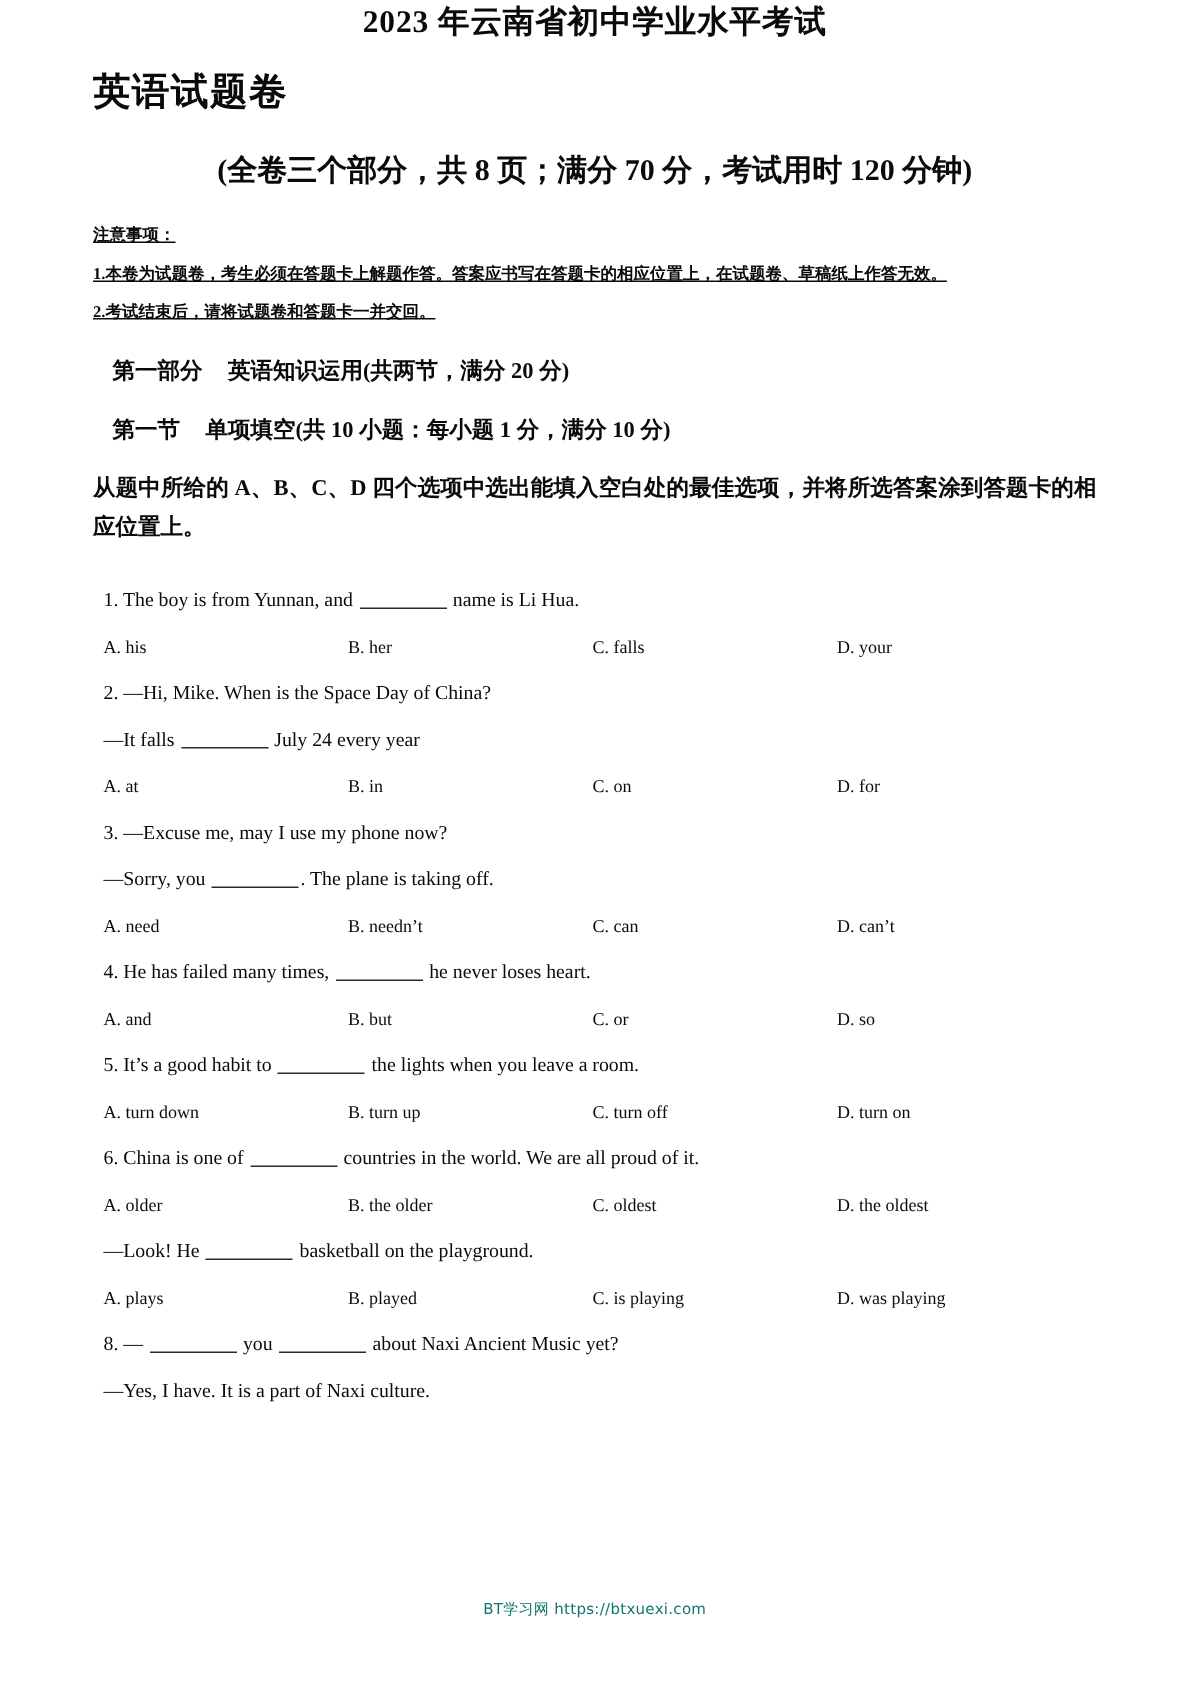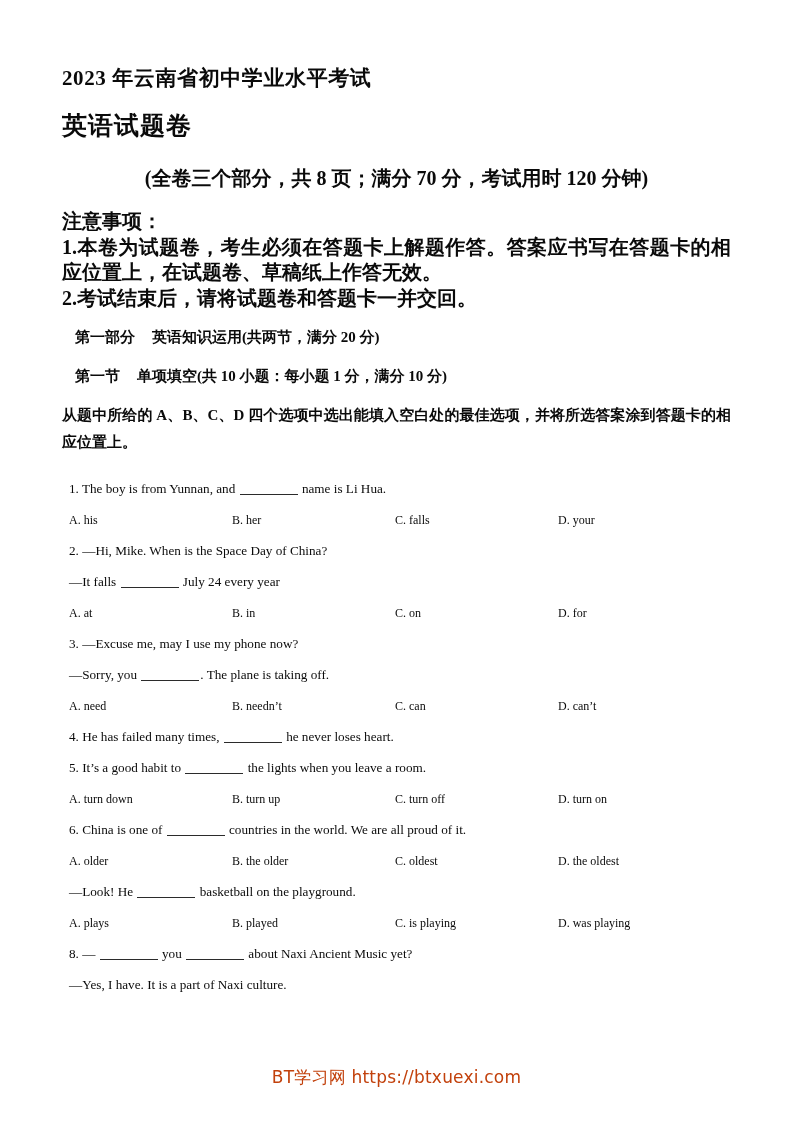--- a/index.html
+++ b/index.html
@@ -21,26 +21,25 @@
   .page {
     position: relative;
     width: 793px;
     height: 1122px;
     box-sizing: border-box;
     padding: 0 62px;
   }
 
   
   .doc-title {
-    text-align: left;
+    text-align: center;
     font-size: 21px;
     font-weight: bold;
     letter-spacing: 0.6px;
     margin: 0;
-    padding-top: 64px;
     line-height: 1.35;
   }
   .doc-subtitle {
     text-align: left;
     font-size: 25px;
     font-weight: bold;
     letter-spacing: 1px;
     margin: 0;
     padding-top: 17px;
     line-height: 1.35;
@@ -52,26 +51,27 @@
     margin: 0;
     padding-top: 22px;
     line-height: 1.35;
   }
 
   
   .notice-wrap {
     padding-top: 17px;
   }
   .notice-line {
-    font-size: 20px;
+    font-size: 11px;
     font-weight: bold;
     line-height: 25.5px;
     margin: 0;
     text-align: justify;
     text-justify: inter-ideograph;
+    text-decoration: underline;
   }
 
   .section-head {
     font-size: 15px;
     font-weight: bold;
     line-height: 26px;
     margin: 13px;
   }
   .section-head .gap { display: inline-block; width: 17px; }
 
@@ -121,22 +121,22 @@
   }
 
   
   .watermark {
     position: absolute;
     left: 0;
     right: 0;
     top: 1066px;
     text-align: center;
     font-family: "DejaVu Sans", "Liberation Sans", sans-serif;
-    font-size: 17px;
-    color: #c2410c;
+    font-size: 10px;
+    color: #0f766e;
     letter-spacing: 0.2px;
     user-select: none;
   }
 </style>
 </head>
 <body>
 
 <div class="page">
 
   <h1 class="doc-title">2023 年云南省初中学业水平考试</h1>
@@ -179,20 +179,26 @@
       </div>
       <p class="q-stem"><span>3. —Excuse me, may I use my phone now?</span></p>
       <p class="q-stem cont"><span>—Sorry, you </span><span class="blank"></span><span>. The plane is taking off.</span></p>
       <div class="opts">
         <div class="opt">A. need</div>
         <div class="opt">B. needn’t</div>
         <div class="opt">C. can</div>
         <div class="opt">D. can’t</div>
       </div>
       <p class="q-stem"><span>4. He has failed many times, </span><span class="blank"></span><span> he never loses heart.</span></p>
+      <div class="opts">
+        <div class="opt">A. and</div>
+        <div class="opt">B. but</div>
+        <div class="opt">C. or</div>
+        <div class="opt">D. so</div>
+      </div>
       <p class="q-stem"><span>5. It’s a good habit to </span><span class="blank"></span><span> the lights when you leave a room.</span></p>
       <div class="opts">
         <div class="opt">A. turn down</div>
         <div class="opt">B. turn up</div>
         <div class="opt">C. turn off</div>
         <div class="opt">D. turn on</div>
       </div>
       <p class="q-stem"><span>6. China is one of </span><span class="blank"></span><span> countries in the world. We are all proud of it.</span></p>
       <div class="opts">
         <div class="opt">A. older</div>

